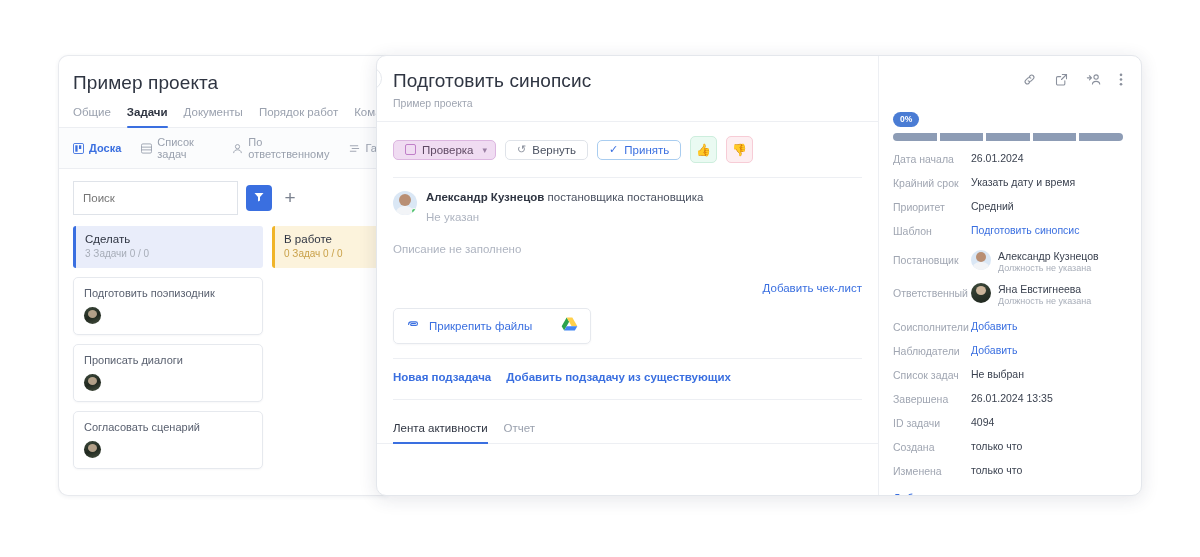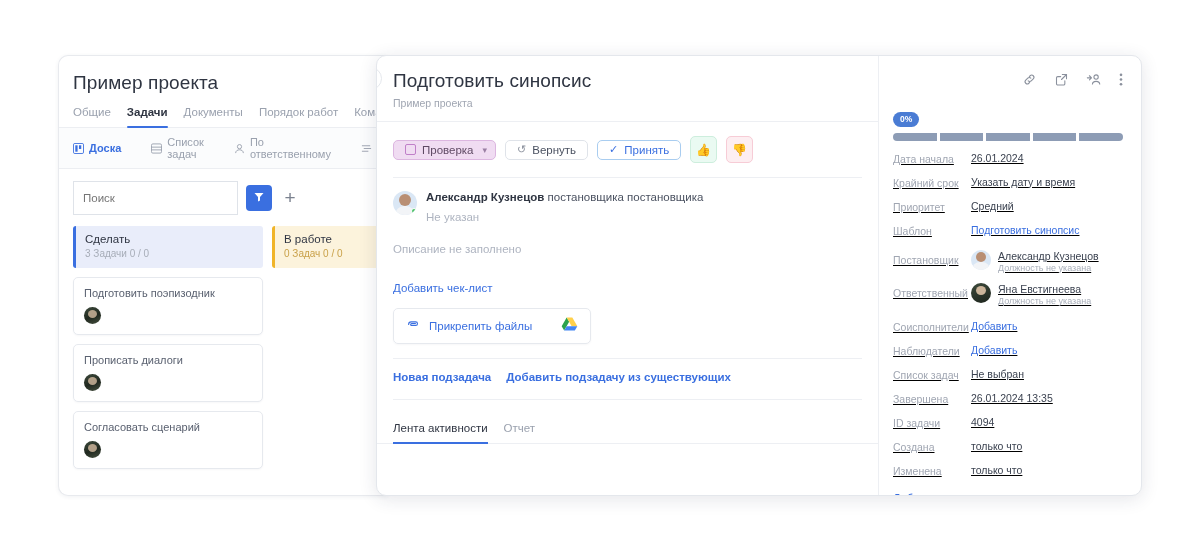--- a/index.html
+++ b/index.html
@@ -32,21 +32,21 @@
   .pc-tab {
     font-size: 11.5px; color: #9aa1ae; padding-bottom: 9px;
     white-space: nowrap; position: relative;
   }
   .pc-tab.active { color: #2f3542; font-weight: bold; }
   .pc-tab.active:after {
     content: ""; position: absolute; left: 0; right: 0; bottom: -1px;
     height: 2px; background: #3a6fe0; border-radius: 2px;
   }
   .pc-views {
-    display: flex; gap: 30px; align-items: center;
+    display: flex; gap: 20px; align-items: center;
     padding: 8px 0 8px 14px; border-bottom: 1px solid #eceef2;
     background: #fbfcfd;
   }
   .pc-view { display: flex; align-items: center; gap: 5px; font-size: 11px; color: #9aa1ae; }
   .pc-view.active { color: #3a6fe0; font-weight: bold; }
   .pc-view svg { display: block; }
 
   .pc-search-row {
     display: flex; align-items: center; gap: 8px; padding: 12px 0 11px 14px;
   }
@@ -162,21 +162,21 @@
     border-radius: 50%; background: #4ec26a; border: 1.2px solid #fff; z-index: 3;
   }
   .cm-line { font-size: 11.5px; color: #2f3542; }
   .cm-line b { font-weight: bold; }
   .cm-line span { color: #4a5160; }
   .cm-empty { font-size: 11.5px; color: #aeb4c0; margin-top: 8px; }
 
   .desc { padding: 20px 16px 0 16px; font-size: 11.5px; color: #aeb4c0; }
 
   .lnk { color: #3a6fe0; font-size: 11.5px; }
-  .checklist { padding: 23px 16px 0 16px; }
+  .checklist { padding: 23px 16px 0 16px; text-align: right; }
 
   .attach {
     margin: 12px 16px 0 16px; width: 198px; height: 36px;
     border: 1px solid #e6e9ee; border-radius: 5px;
     display: flex; align-items: center; gap: 9px; padding: 0 12px;
     box-shadow: 0 1px 2px rgba(40,50,80,0.04);
   }
   .attach .lbl { font-size: 11.5px; color: #3a6fe0; }
   .gdrive { margin-left: auto; }
 
@@ -198,21 +198,21 @@
   .side-inner { padding: 18px 18px 0 14px; }
   .pct-badge {
     display: inline-block; background: #4a7cd4; color: #fff; font-size: 8.5px;
     font-weight: bold; border-radius: 8px; padding: 2px 7px 2.5px 7px; margin-bottom: 6px;
   }
   .pbar { display: flex; gap: 3px; }
   .pseg { height: 8px; background: #8d9cb5; flex: 1; }
   .pseg:first-child { border-radius: 4px 0 0 4px; }
   .pseg:last-child { border-radius: 0 4px 4px 0; }
 
-  .prop { display: flex; align-items: flex-start; margin-top: 11px; text-decoration: underline; }
+  .prop { display: flex; align-items: flex-start; margin-top: 11px; }
   .prop-k { width: 78px; flex: 0 0 78px; font-size: 10.5px; color: #a0a6b2; padding-top: 1px; }
   .prop-v { font-size: 10.5px; color: #3b4250; }
   .prop-v.link { color: #3a6fe0; }
   .person { display: flex; gap: 7px; align-items: flex-start; }
   .p-av {
     width: 20px; height: 20px; border-radius: 50%; flex: 0 0 20px;
     background: #dae7f5; position: relative; overflow: hidden;
   }
   .p-av.m:before {
     content: ""; position: absolute; left: 5px; top: 2px; width: 10px; height: 10px;

